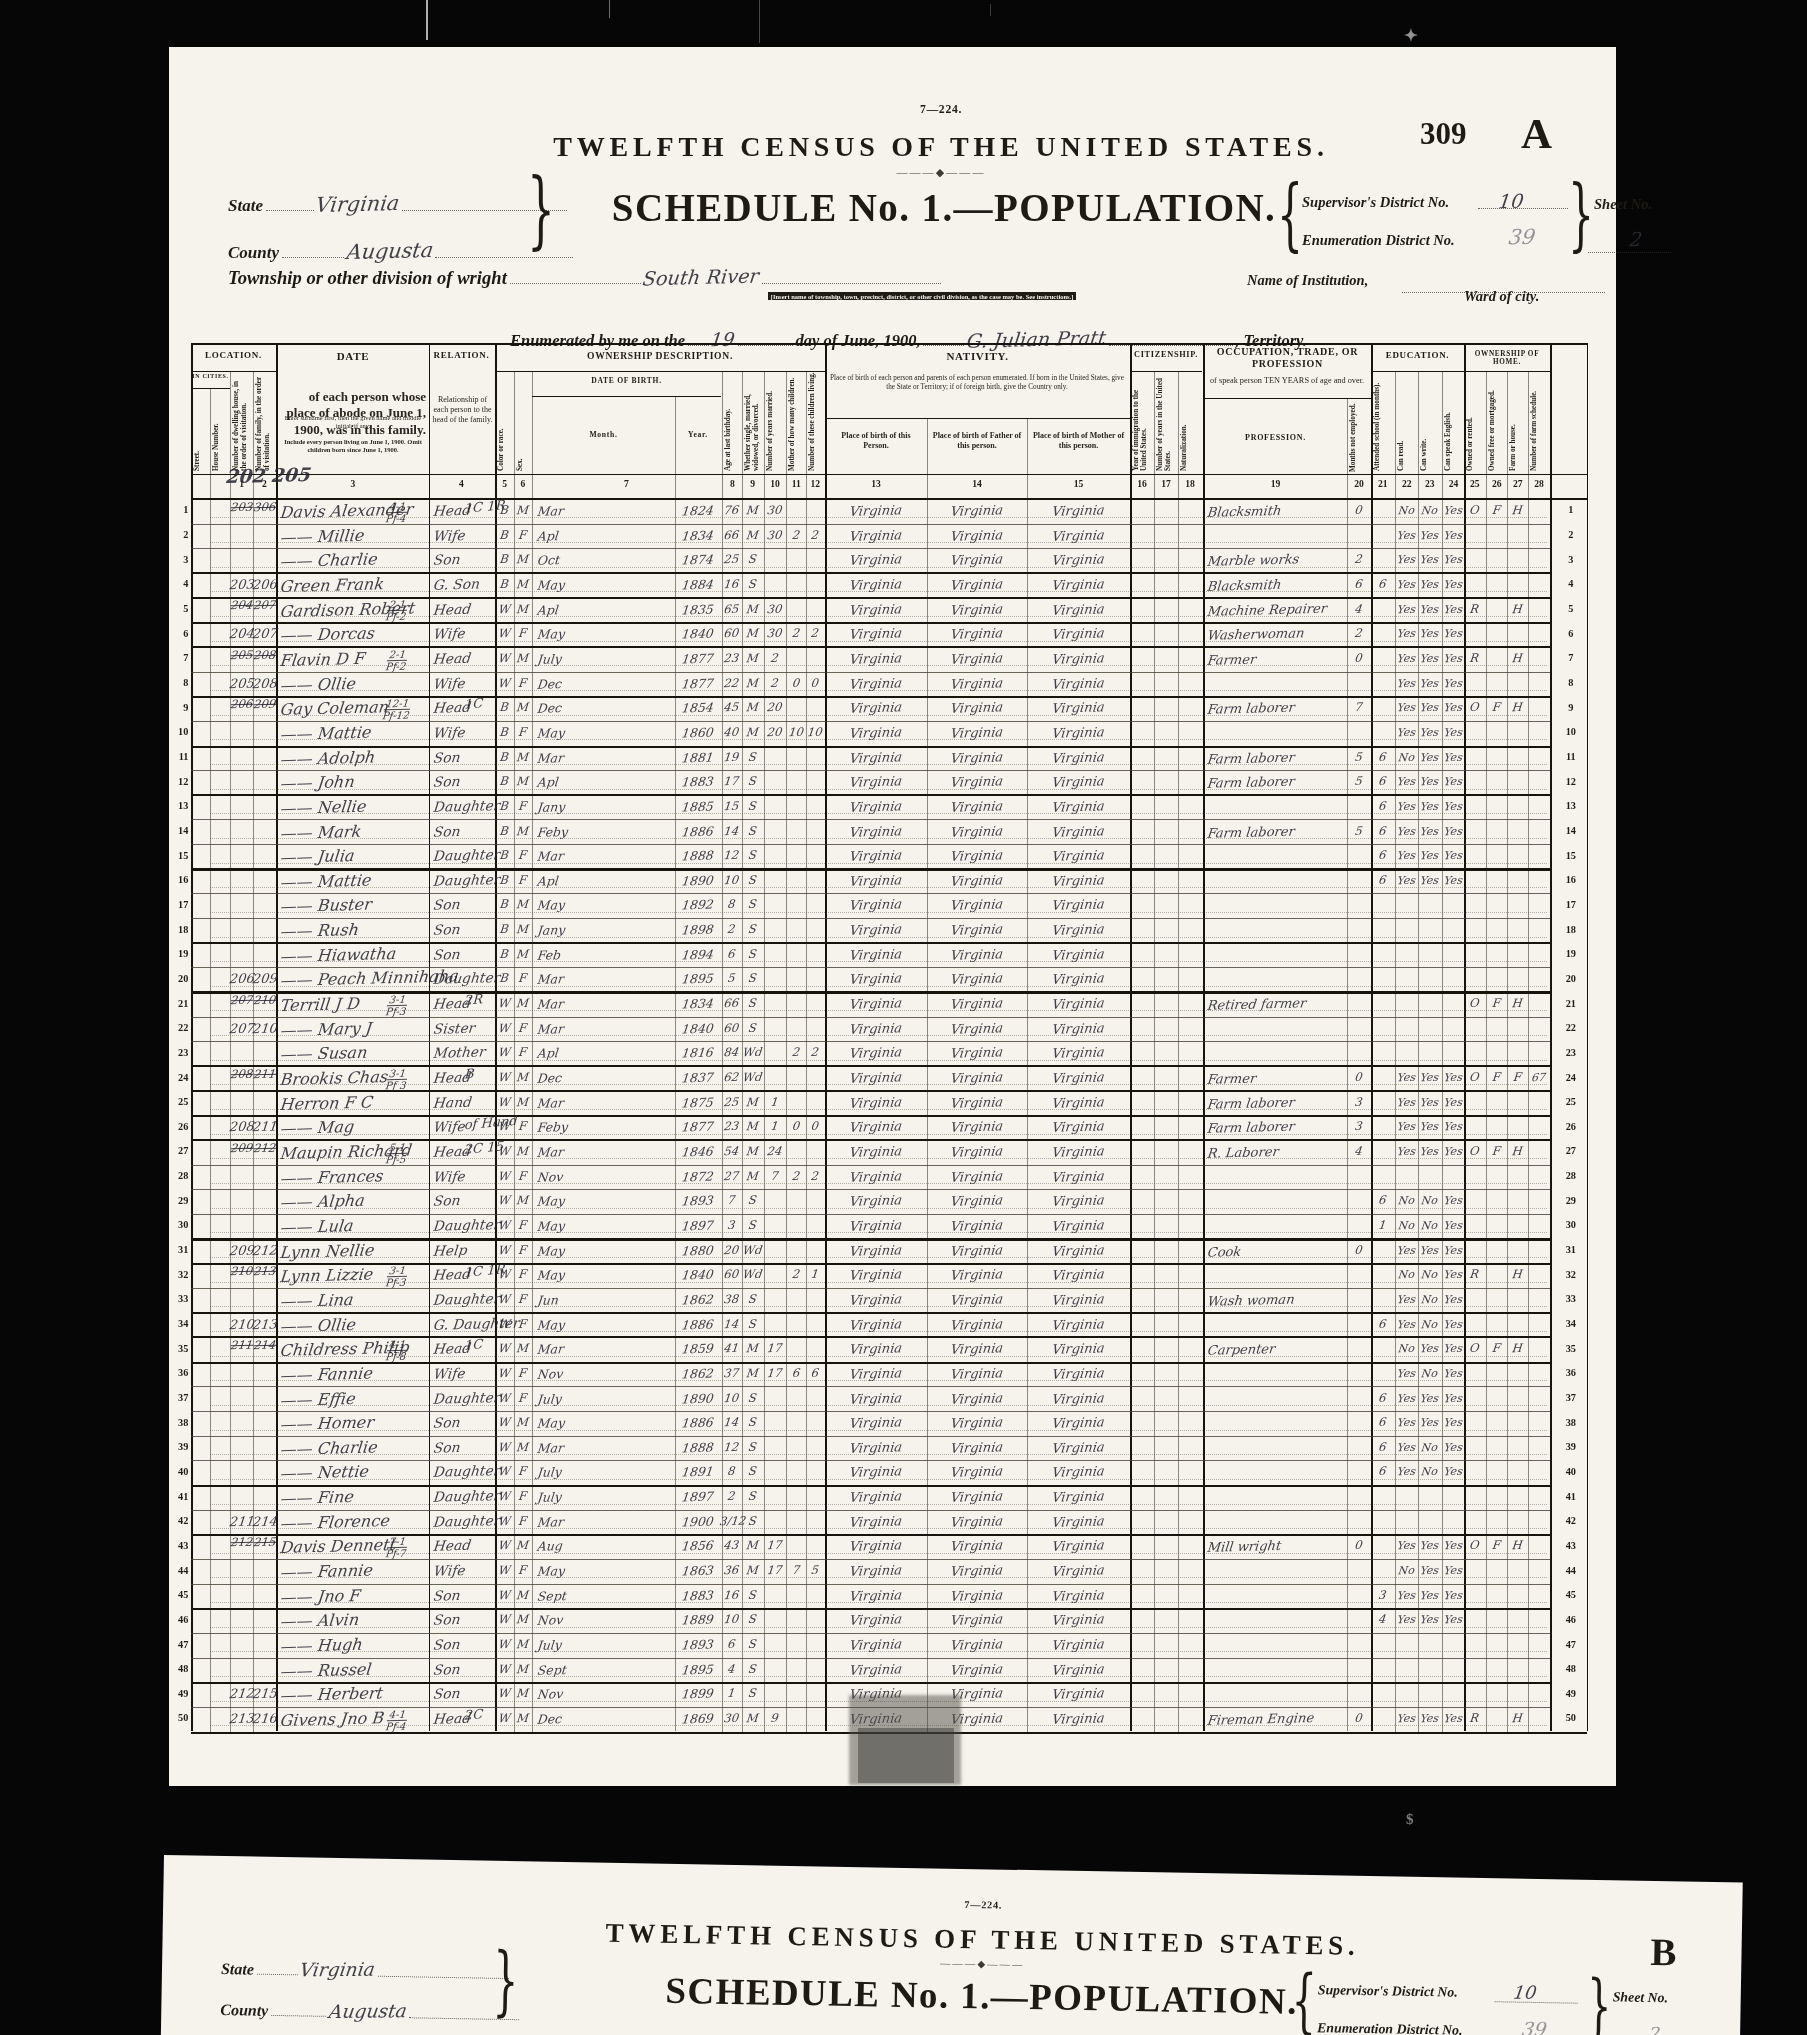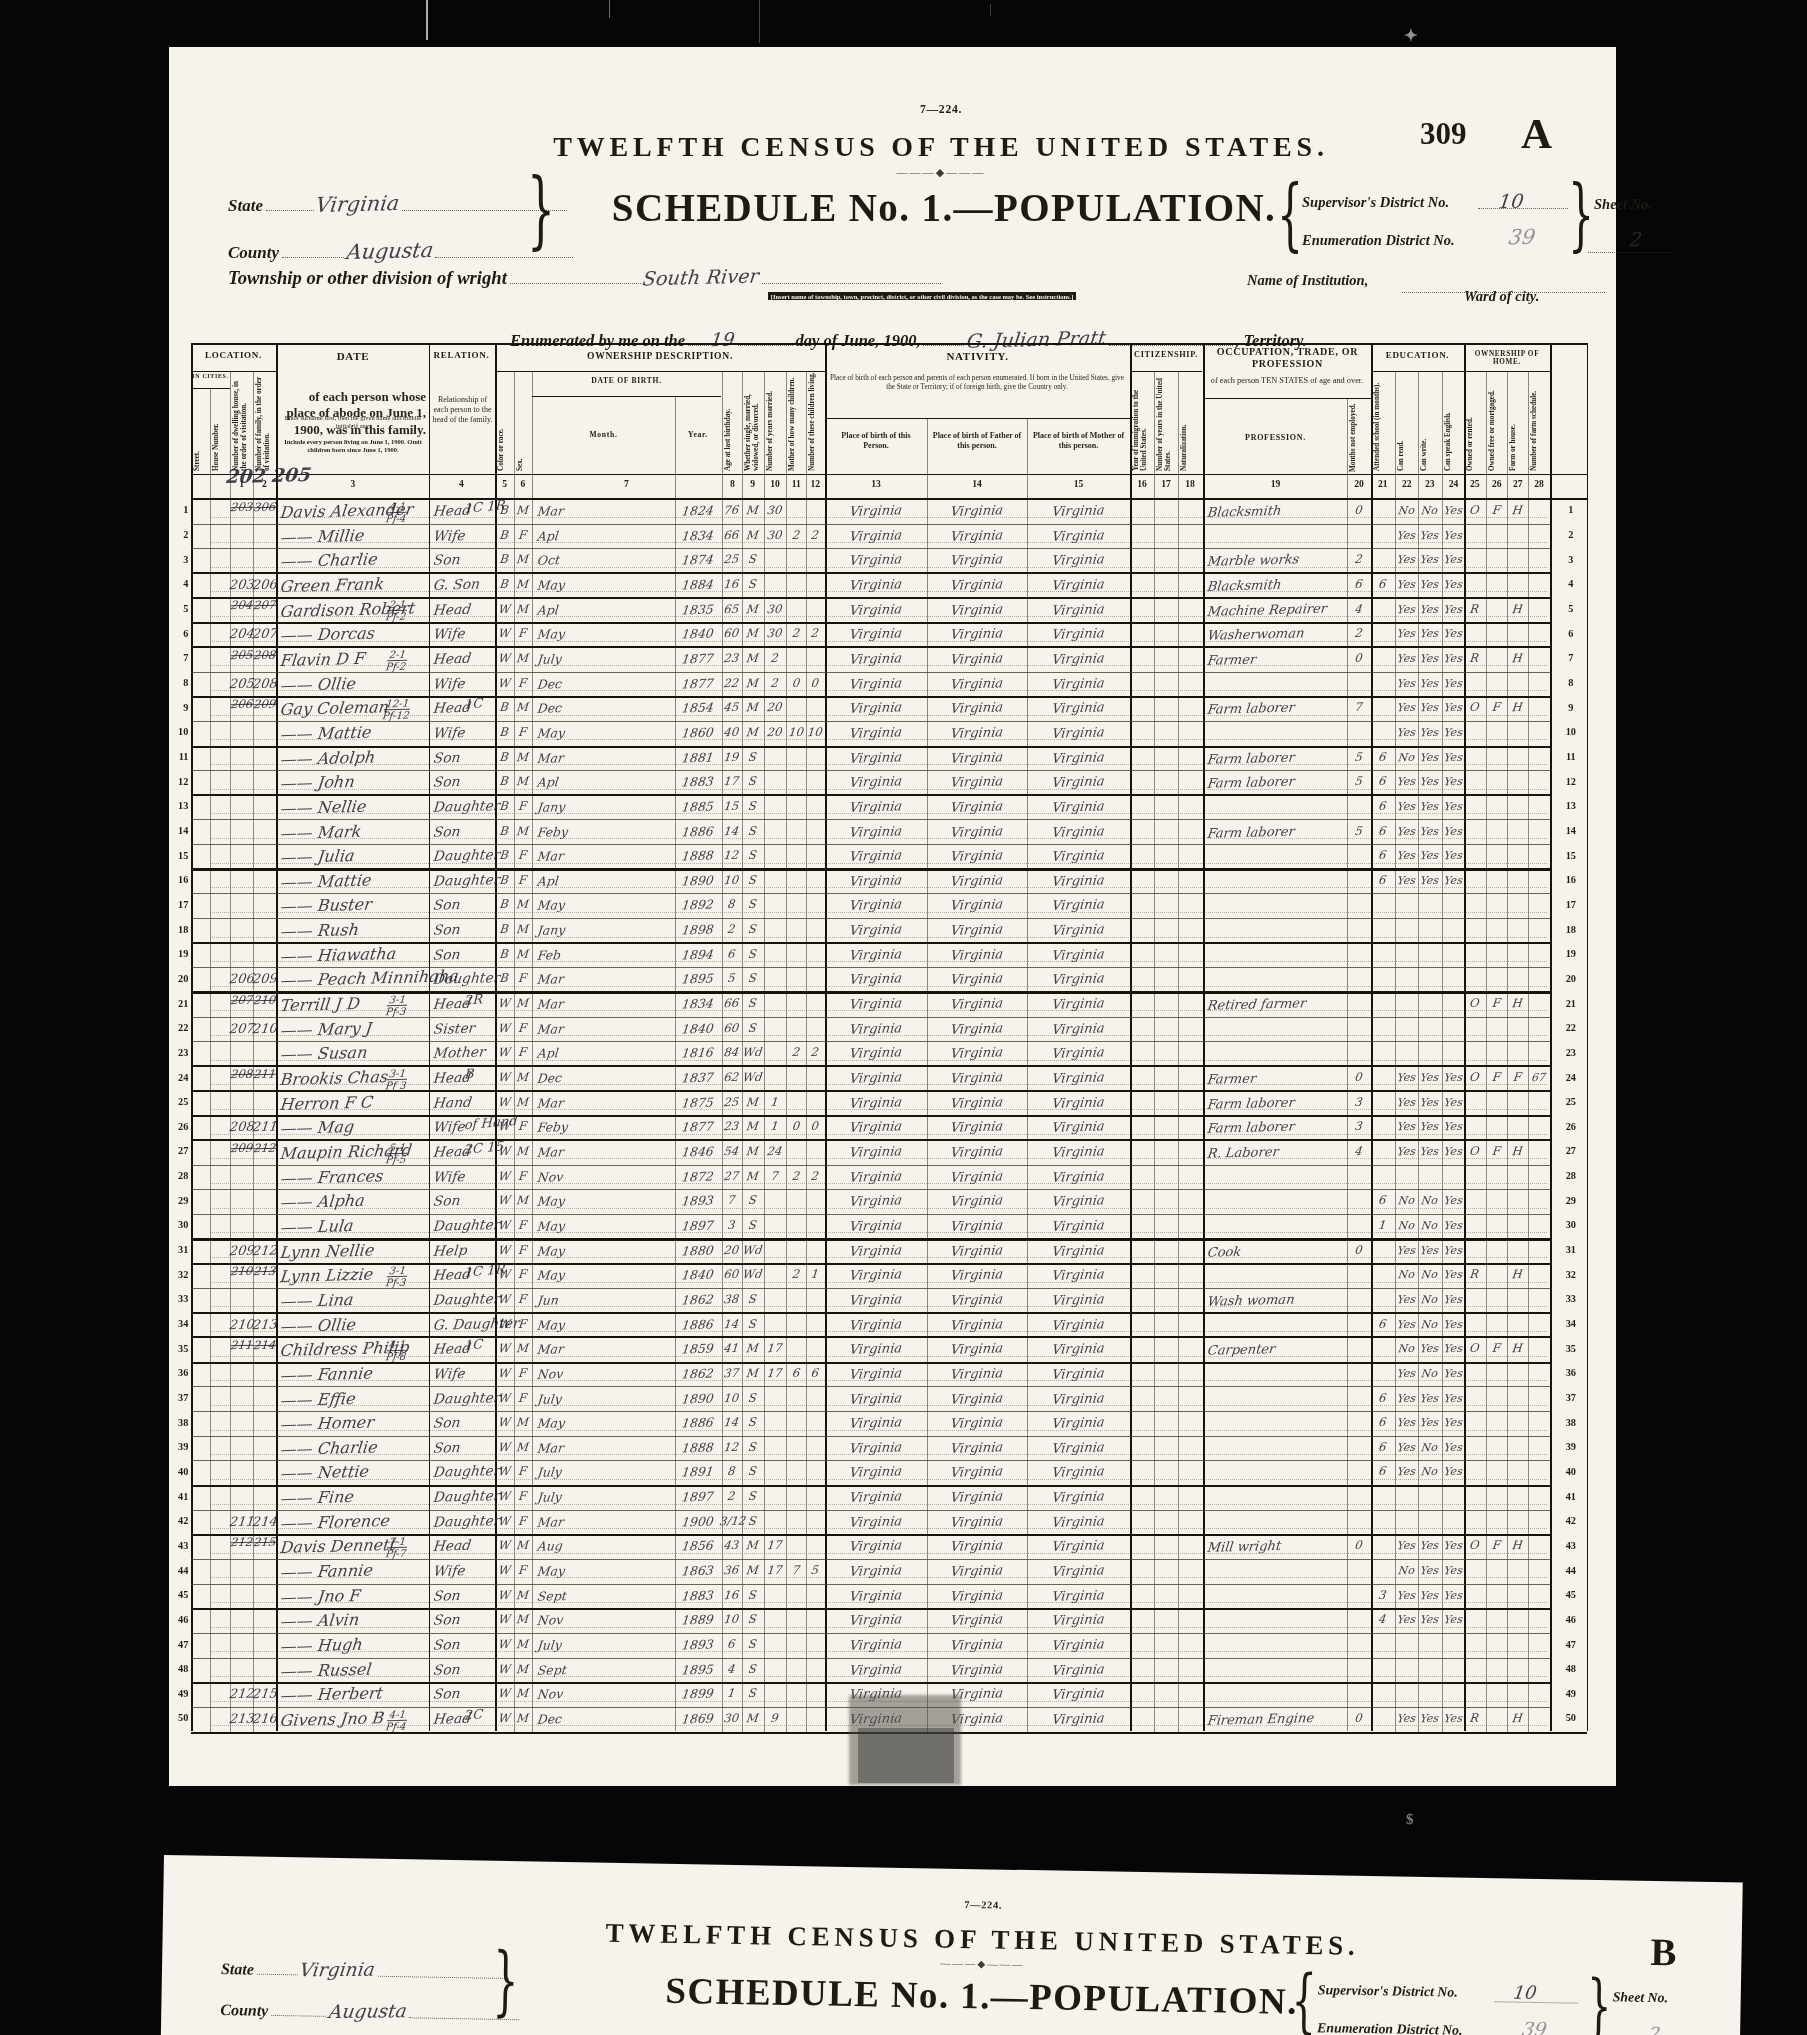--- a/index.html
+++ b/index.html
@@ -154,21 +154,21 @@
         <div class="hl" style="left: 1295px; top: 324px; width: 86px; height: 1px; background: rgb(23, 20, 14);"></div>
         <div class="gl" style="left: 22px; top: 303px; width: 85px; font-size: 9px;">LOCATION.</div>
         <div class="gl" style="left: 107px; top: 303px; width: 154px; font-size: 11px;">DATE</div>
         <div class="gl" style="left: 260px; top: 303px; width: 65px; font-size: 9px;">RELATION.</div>
         <div class="gl" style="left: 326px; top: 303px; width: 330px; font-size: 9.6px;">OWNERSHIP DESCRIPTION.</div>
         <div class="gl" style="left: 656px; top: 303px; width: 305px; font-size: 11px;">NATIVITY.</div>
         <div class="gl" style="left: 961px; top: 303px; width: 72px; font-size: 8.3px;">CITIZENSHIP.</div>
         <div class="gl" style="left: 1202px; top: 303px; width: 93px; font-size: 9px;">EDUCATION.</div>
         <div class="gl" style="left: 1295px; top: 303px; width: 86px; font-size: 7.2px;">OWNERSHIP OF HOME.</div>
         <div class="gl" style="left: 1034px; top: 299px; width: 169px; font-size: 10px; line-height: 1.15;">OCCUPATION, TRADE, OR PROFESSION</div>
-        <div class="desc" style="left: 1037px; top: 329px; width: 162px; font-size: 8.3px;">of each person TEN STATES of age and over.</div>
+        <div class="desc" style="left: 1037px; top: 329px; width: 162px; font-size: 8.3px;">of speak person TEN YEARS of age and over.</div>
         <div class="gl" style="left: 22px; top: 326px; width: 39px; font-size: 5.9px;">IN CITIES.</div>
         <div class="desc b" style="left: 112px; top: 342px; width: 145px; font-size: 13px; text-align: right;">of each person whose place of abode on June 1, 1900, was in this family.</div>
         <div class="desc" style="left: 113px; top: 367px; width: 142px; font-size: 6.5px;">Enter surname first, then the given name and middle initial, if any.</div>
         <div class="desc b" style="left: 113px; top: 391px; width: 142px; font-size: 6.5px;">Include every person living on June 1, 1900.  Omit children born since June 1, 1900.</div>
         <div class="desc" style="left: 263px; top: 348px; width: 61px; font-size: 8px;">Relationship of each person to the head of the family.</div>
         <div class="gl" style="left: 363px; top: 329px; width: 189px; font-size: 7.6px;">DATE OF BIRTH.</div>
         <div class="gl" style="left: 363px; top: 383px; width: 143px; font-size: 7.6px;">Month.</div>
         <div class="gl" style="left: 506px; top: 383px; width: 46px; font-size: 7.6px;">Year.</div>
         <div class="desc" style="left: 659px; top: 327px; width: 298px; font-size: 7.2px;">Place of birth of each person and parents of each person enumerated.  If born in the United States, give the State or Territory; if of foreign birth, give the Country only.</div>
         <div class="desc b" style="left: 660px; top: 384px; width: 94px; font-size: 8px;">Place of birth of this Person.</div>

